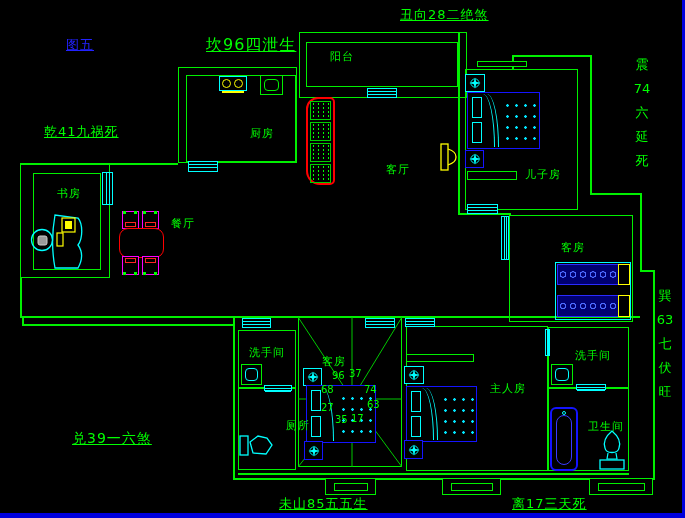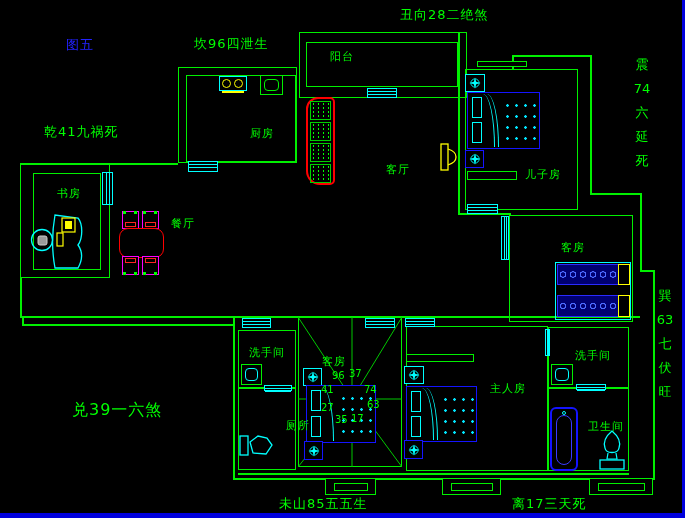--- a/index.html
+++ b/index.html
@@ -11,21 +11,21 @@
   .wbox{position:absolute;border:1.5px solid #00f000;background:transparent;}
   .wl{position:absolute;background:#00f000;}
   
   .winh{position:absolute;border:1px solid #00ffff;background:#000;}
   .winh::before{content:"";display:block;height:1px;background:#00ffff;margin-top:2px;}
   .winh::after{content:"";display:block;height:1px;background:#00ffff;margin-top:2px;}
   .winv{position:absolute;border:1px solid #00ffff;background:#000;}
   .winv::before{content:"";position:absolute;top:0;bottom:0;left:30%;width:1px;background:#00ffff;}
   .winv::after{content:"";position:absolute;top:0;bottom:0;left:62%;width:1px;background:#00ffff;}
   
-  .txt{position:absolute;color:#00ff00;font-size:12px;letter-spacing:1px;white-space:nowrap;line-height:1;}
+  .txt{position:absolute;color:#00ff00;font-size:12px;letter-spacing:1px;white-space:nowrap;line-height:1;text-decoration:underline;}
   .rlabel{position:absolute;color:#00ff00;font-size:11px;letter-spacing:1px;white-space:nowrap;line-height:1;}
   .cnum{position:absolute;color:#00ff00;font-size:10px;line-height:1;}
   .vtxt{position:absolute;display:flex;flex-direction:column;align-items:center;gap:11px;
         color:#00ff00;font-size:13px;line-height:1;}
   
   .bed{position:absolute;border:1.5px solid #1414ff;background:#000;}
   .pill{position:absolute;border:1px solid #00ffff;}
   .mat{position:absolute;background-image:radial-gradient(#00e5ff 1px,transparent 1.4px);
        background-size:9px 11px;background-position:2px 3px;}
   .bcurve{position:absolute;border-right:1.2px solid #00ffff;border-radius:0 100% 0 0/0 100% 0 0;}
@@ -206,21 +206,21 @@
     <div class="bcurve" style="left:15px;top:1px;width:12px;height:54px"></div>
     <div class="mat" style="left:30px;top:4px;width:36px;height:49px"></div>
   </div>
   <div class="ns ns-b" style="left:304px;top:441px;width:19px;height:19px">
       <svg viewBox="0 0 16 16">
         <use href="#star4"></use>
       </svg>
     </div>
   <span class="cnum" style="left:332px;top:371px">96</span>
   <span class="cnum" style="left:349px;top:369px">37</span>
-  <span class="cnum" style="left:321px;top:385px">41</span>
+  <span class="cnum" style="left:321px;top:385px">68</span>
   <span class="cnum" style="left:364px;top:385px">74</span>
   <span class="cnum" style="left:321px;top:403px">27</span>
   <span class="cnum" style="left:367px;top:400px">63</span>
   <span class="cnum" style="left:335px;top:415px">35</span>
   <span class="cnum" style="left:351px;top:414px">17</span>
 
   <div class="shelf" style="left:406px;top:354px;width:68px;height:8px"></div>
   <div class="ns ns-c" style="left:404px;top:366px;width:20px;height:18px">
       <svg viewBox="0 0 16 16">
         <use href="#star4"></use>
@@ -264,24 +264,24 @@
     <div class="bumpin" style="left:8px;top:4px;width:34px;height:8px"></div>
   </div>
   <div class="bump" style="left:442px;top:478px;width:59px;height:17px">
     <div class="bumpin" style="left:8px;top:4px;width:42px;height:8px"></div>
   </div>
   <div class="bump" style="left:589px;top:478px;width:64px;height:17px">
     <div class="bumpin" style="left:8px;top:4px;width:47px;height:8px"></div>
   </div>
 
   <span class="txt" style="left:66px;top:38px;color:#2222ff;font-size:13px">图五</span>
-  <span class="txt" style="left:194px;top:37px;font-size:13px">坎96四泄生</span>
+  <span class="txt" style="left:206px;top:37px;font-size:16px">坎96四泄生</span>
   <span class="txt" style="left:400px;top:8px;font-size:13px">丑向28二绝煞</span>
   <span class="txt" style="left:44px;top:125px;font-size:13px">乾41九祸死</span>
-  <span class="txt" style="left:72px;top:402px;font-size:16px">兑39一六煞</span>
+  <span class="txt" style="left:72px;top:431px;font-size:14px">兑39一六煞</span>
   <span class="txt" style="left:279px;top:497px;font-size:13px">未山85五五生</span>
   <span class="txt" style="left:512px;top:497px;font-size:13px">离17三天死</span>
 
   <div class="vtxt" style="left:633px;top:58px;width:18px">
     <span>震</span>
     <span>74</span>
     <span>六</span>
     <span>延</span>
     <span>死</span>
   </div>

